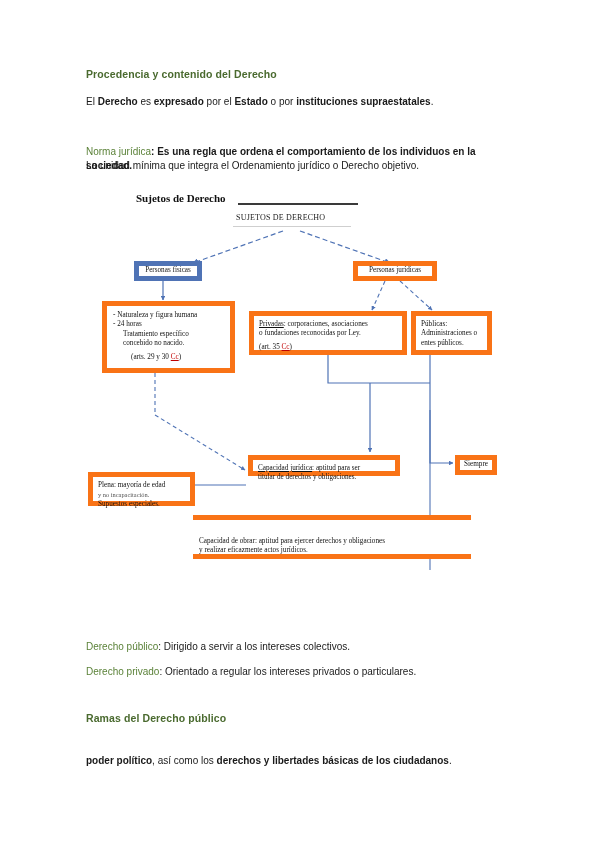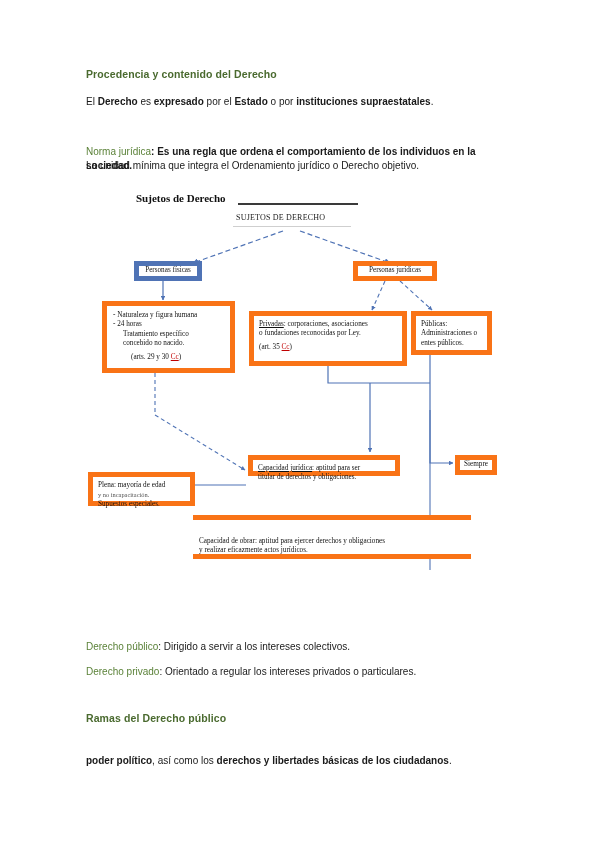--- a/index.html
+++ b/index.html
@@ -167,21 +167,21 @@
 
     <div class="dbox" style="left:102px; top:301px; width:133px; height:72px; padding:5px 6px;">
       <span class="bullet-row">-    Naturaleza y figura humana</span>
       <span class="bullet-row">-    24 horas</span>
       <span class="noind">Tratamiento específico</span>
       <span class="noind">concebido no nacido.</span>
       <span class="gap"></span>
       <span class="noind" style="padding-left:18px;"><span>(arts. 29 y 30 </span><u class="red">Cc</u><span>)</span></span>
     </div>
 
-    <div class="dbox" style="left:249px; top:311px; width:158px; height:55px; padding:4px 5px;">
+    <div class="dbox" style="left:249px; top:311px; width:158px; height:44px; padding:4px 5px;">
       <span style="display:block;"><u>Privadas</u><span>: corporaciones, asociaciones</span></span>
       <span style="display:block;">o fundaciones reconocidas por Ley.</span>
       <span class="gap"></span>
       <span style="display:block;"><span>(art. 35 </span><u class="red">Cc</u><span>)</span></span>
     </div>
 
     <div class="dbox" style="left:411px; top:311px; width:81px; height:44px; padding:4px 5px;">
       <span style="display:block;">Públicas:</span>
       <span style="display:block;">Administraciones o</span>
       <span style="display:block;">entes públicos.</span>

